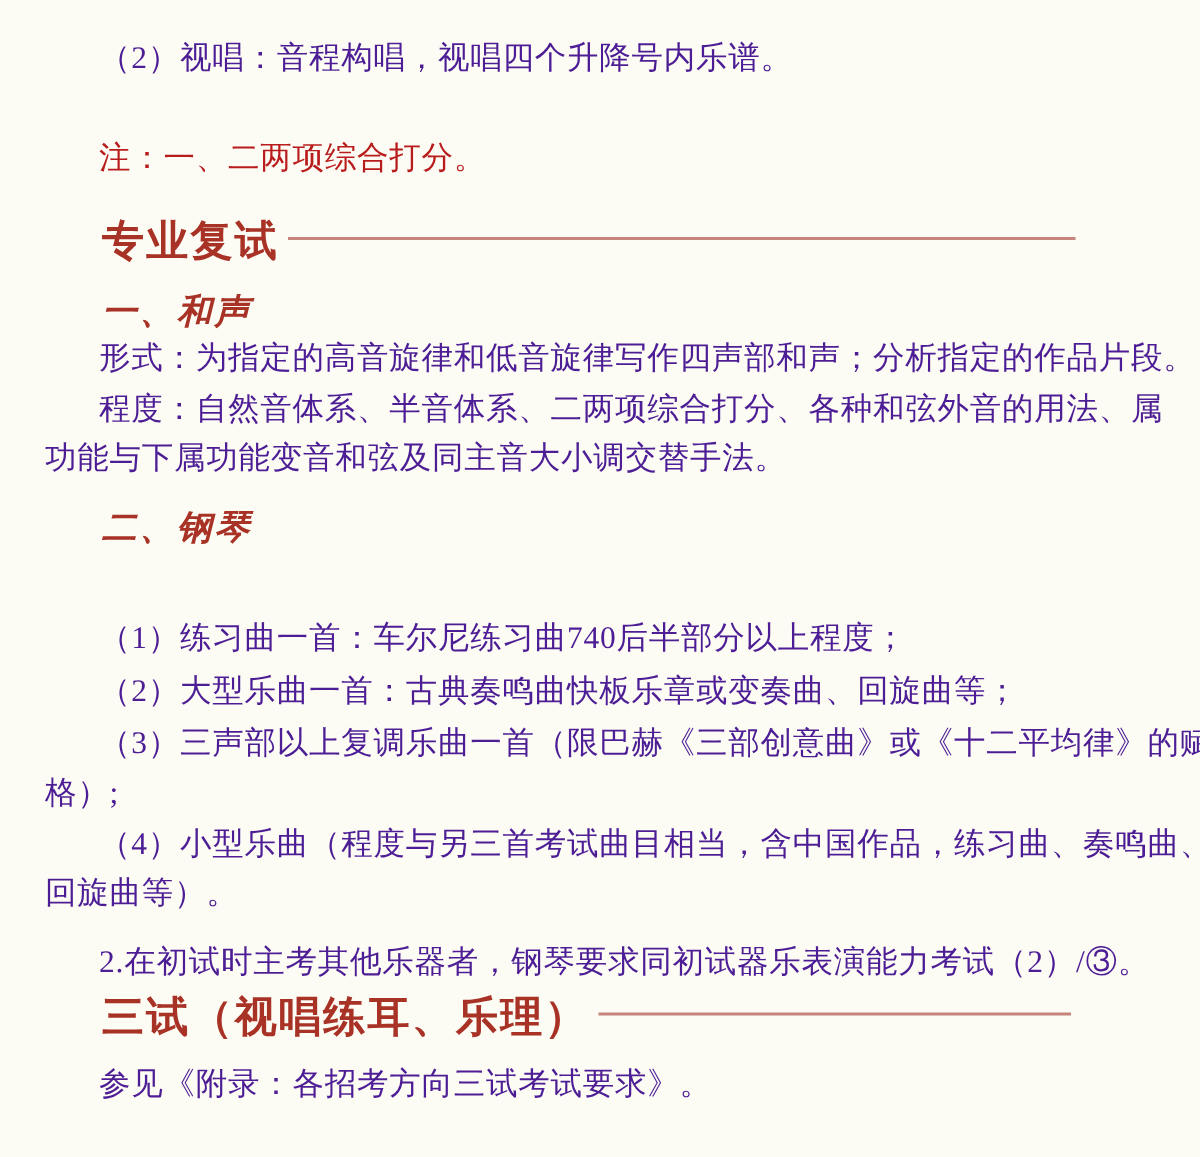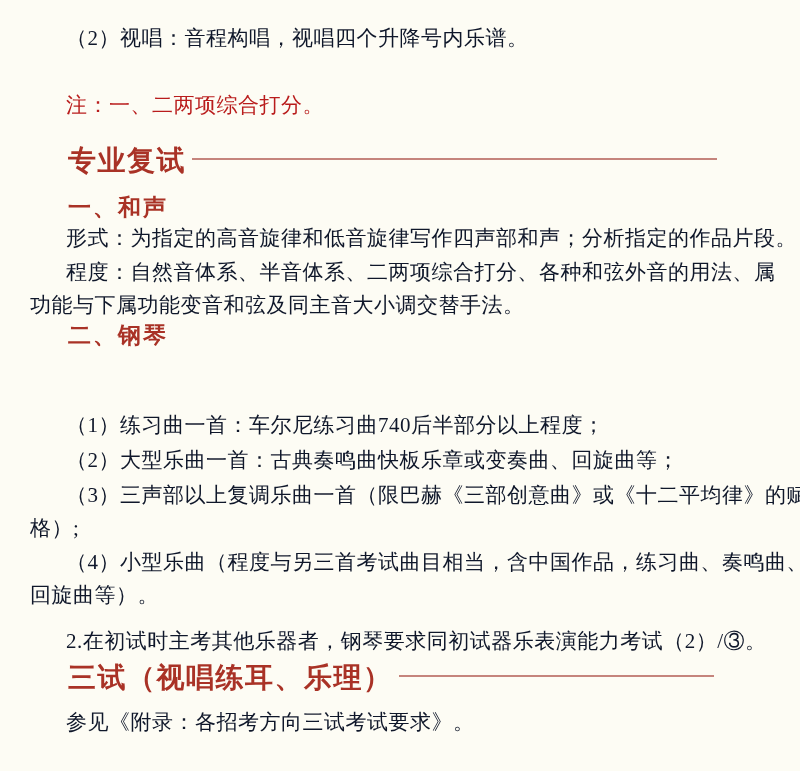--- a/index.html
+++ b/index.html
@@ -7,21 +7,21 @@
     width:800px; height:771px;
     background:#fdfcf4;
     font-family:"Liberation Serif", serif;
     overflow:hidden;
   }
   .page { position:relative; width:800px; height:771px; }
 
   .line {
     position:absolute;
     font-size:21px;
-    color:#0f172a;
+    color:#4c1d95;
     letter-spacing:0.5px;
     white-space:nowrap;
     line-height:1.2;
   }
   .indent { left:66px; }
   .flush  { left:30px; }
   .red-note { color:#b91c1c; }
 
   .h-main {
     position:absolute;
@@ -43,41 +43,42 @@
   }
   .h-sub {
     position:absolute;
     left:68px;
     font-family:"Liberation Sans", sans-serif;
     font-weight:bold;
     font-size:23px;
     letter-spacing:2px;
     color:#a93226;
     white-space:nowrap;
+    font-style:italic;
   }
 </style>
 </head>
 <body>
 
 <div class="page">
 
   <div class="line indent" style="top:26px">（2）视唱：音程构唱，视唱四个升降号内乐谱。</div>
   <div class="line indent red-note" style="top:93px">注：一、二两项综合打分。</div>
 
   <div class="h-main" style="top:142px">
     <span>专业复试</span>
     <span class="rule"></span>
   </div>
 
   <div class="h-sub" style="top:192px">一、和声</div>
   <div class="line flush" style="top:226px; left:66px">形式：为指定的高音旋律和低音旋律写作四声部和声；分析指定的作品片段。</div>
   <div class="line indent" style="top:260px">程度：自然音体系、半音体系、二两项综合打分、各种和弦外音的用法、属</div>
   <div class="line flush" style="top:293px">功能与下属功能变音和弦及同主音大小调交替手法。</div>
 
-  <div class="h-sub" style="top:320px">二、钢琴</div>
+  <div class="h-sub" style="top:336px">二、钢琴</div>
   <div class="line indent" style="top:413px">（1）练习曲一首：车尔尼练习曲740后半部分以上程度；</div>
   <div class="line indent" style="top:448px">（2）大型乐曲一首：古典奏鸣曲快板乐章或变奏曲、回旋曲等；</div>
   <div class="line indent" style="top:483px">（3）三声部以上复调乐曲一首（限巴赫《三部创意曲》或《十二平均律》的赋</div>
   <div class="line flush" style="top:516px">格）;</div>
   <div class="line indent" style="top:550px">（4）小型乐曲（程度与另三首考试曲目相当，含中国作品，练习曲、奏鸣曲、</div>
   <div class="line flush" style="top:583px">回旋曲等）。</div>
   <div class="line indent" style="top:629px">2.在初试时主考其他乐器者，钢琴要求同初试器乐表演能力考试（2）/③。</div>
 
   <div class="h-main" style="top:659px; right:86px">
     <span>三试（视唱练耳、乐理）</span>

